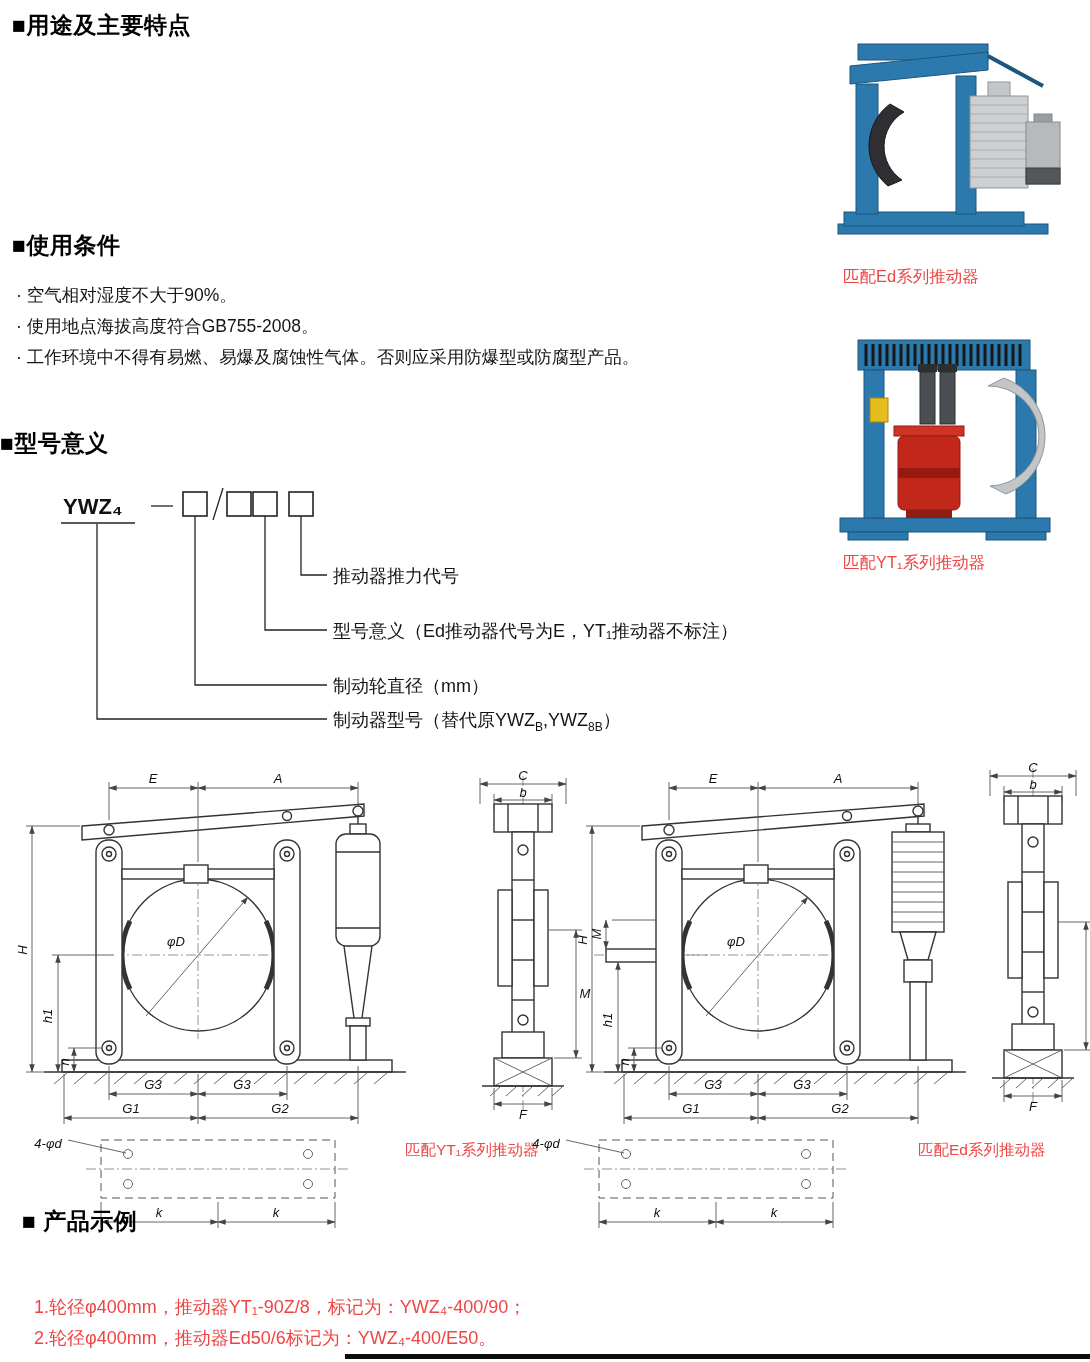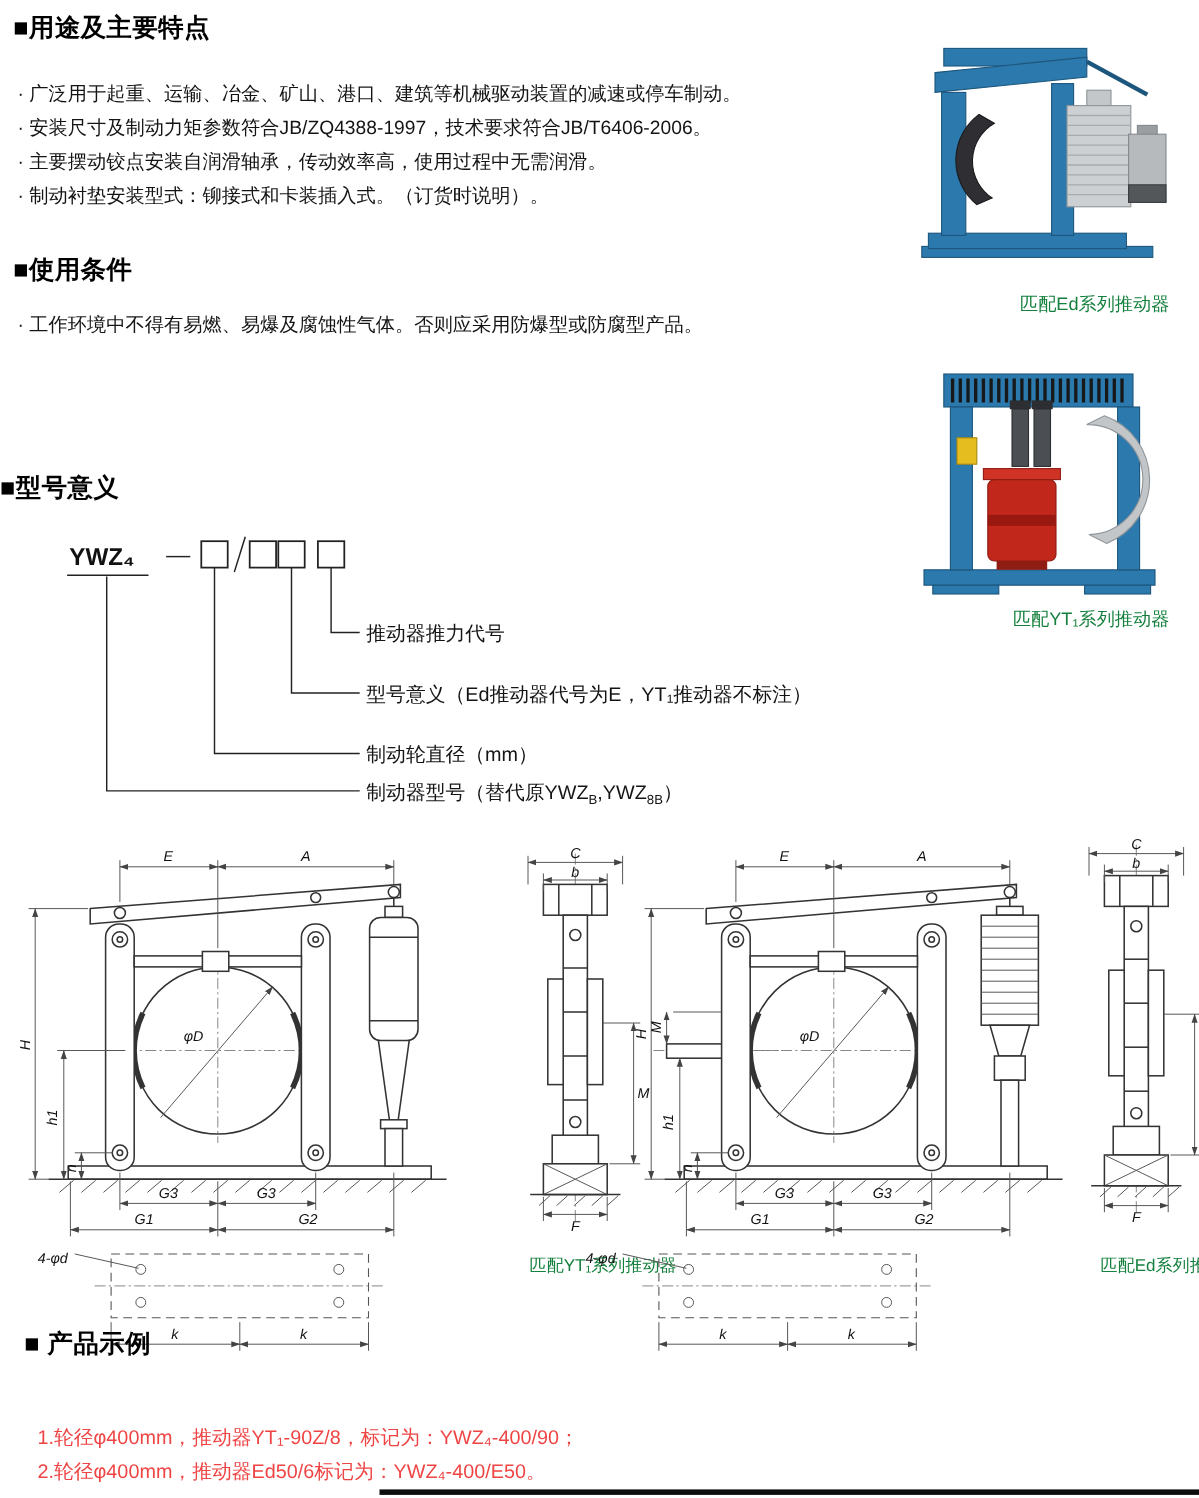--- a/index.html
+++ b/index.html
@@ -1,20 +1,20 @@
 <!DOCTYPE html>
 <html><head>
 <meta charset="utf-8">
 <style>
   html,body{margin:0;padding:0}
   body{background:#ffffff;font-family:"Liberation Sans","DejaVu Sans",sans-serif;color:#141414}
   #page{position:relative;width:1090px;height:1362px;background:#fff;overflow:hidden}
   .sec-title{position:absolute;font-size:23px;font-weight:700;color:#000;letter-spacing:.5px}
   .blist{position:absolute;font-size:17.5px;line-height:31px;color:#141414;width:815px}
-  .caption{position:absolute;font-size:16.5px;color:#15803d;text-align:right;width:220px}
+  .caption{position:absolute;font-size:16.5px;color:#ef4444;text-align:left;width:220px}
   .callout{position:absolute;font-size:18px;color:#141414;white-space:nowrap}
   .callout sub{font-size:12px}
   .examples{position:absolute;font-size:18px;line-height:31px;color:#ef4444}
   svg.abs{position:absolute;overflow:visible}
   .ol{stroke:#333;stroke-width:1.4;fill:none}
   .olf{stroke:#333;stroke-width:1.4;fill:#fff}
   .thin{stroke:#555;stroke-width:.9;fill:none}
   .cl{stroke:#777;stroke-width:.8;fill:none;stroke-dasharray:10 3 2 3}
   .dsh{stroke:#555;stroke-width:1;fill:none;stroke-dasharray:8 5}
   .shoe{stroke:#333;stroke-width:5;fill:none}
@@ -31,29 +31,25 @@
 
   <svg width="0" height="0" class="abs">
     <defs>
       <marker id="ar" viewBox="0 0 10 10" refX="9.5" refY="5" markerWidth="9" markerHeight="9" orient="auto-start-reverse">
         <path d="M0,1.6 L10,5 L0,8.4 Z" fill="#444"></path>
       </marker>
     </defs>
   </svg>
 
   <div class="sec-title" style="left:12px;top:10px">■用途及主要特点</div>
-  <div class="blist" style="left:16px;top:70px">
-    <div>· 广泛用于起重、运输、冶金、矿山、港口、建筑等机械驱动装置的减速或停车制动。</div>
-    <div>· 安装尺寸及制动力矩参数符合JB/ZQ4388-1997，技术要求符合JB/T6406-2006。</div>
-    <div>· 主要摆动铰点安装自润滑轴承，传动效率高，使用过程中无需润滑。</div>
-    <div>· 制动衬垫安装型式：铆接式和卡装插入式。（订货时说明）。</div>
-  </div>
 
   <div class="sec-title" style="left:12px;top:230px">■使用条件</div>
   <div class="blist" style="left:16px;top:280px">
+    <div>· 空气相对湿度不大于90%。</div>
+    <div>· 使用地点海拔高度符合GB755-2008。</div>
     <div>· 工作环境中不得有易燃、易爆及腐蚀性气体。否则应采用防爆型或防腐型产品。</div>
   </div>
 
   <svg class="abs" style="left:838px;top:26px" width="232" height="212" viewBox="0 0 232 212">
     <g>
       <rect x="0" y="198" width="210" height="10" fill="#2c79ad" stroke="#1d567c"></rect>
       <rect x="6" y="186" width="180" height="14" fill="#2c79ad" stroke="#1d567c"></rect>
       <rect x="20" y="18" width="130" height="16" fill="#2c79ad" stroke="#1d567c"></rect>
       <polygon points="12,40 150,26 150,44 12,58" fill="#2c79ad" stroke="#1d567c"></polygon>
       <rect x="18" y="58" width="22" height="130" fill="#2c79ad" stroke="#1d567c"></rect>

